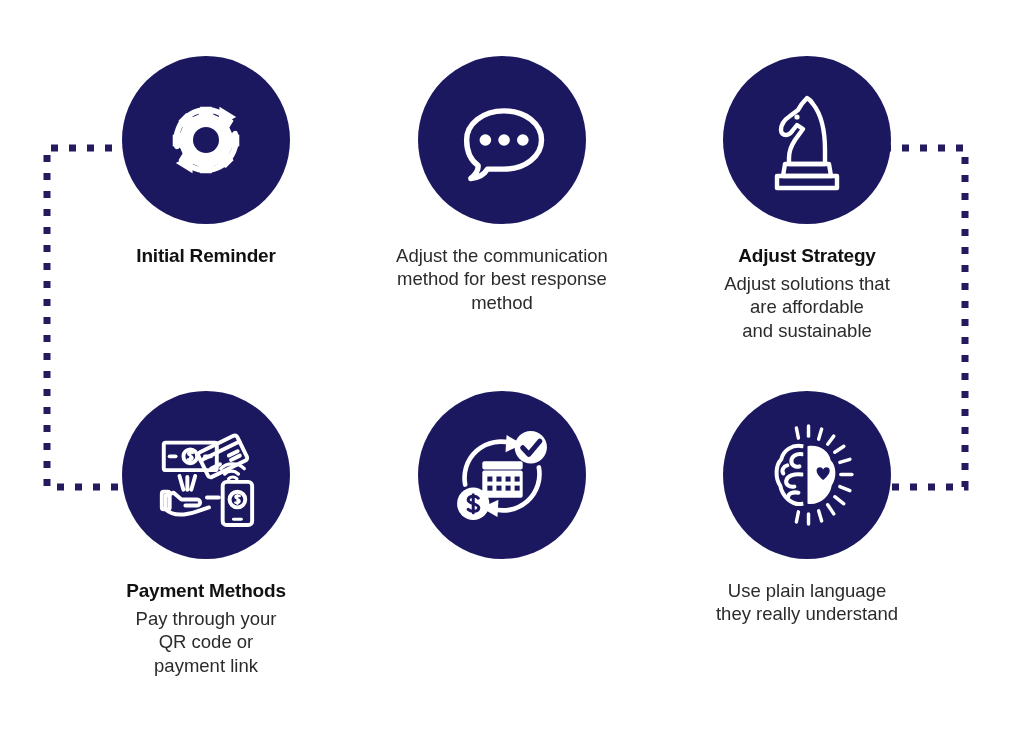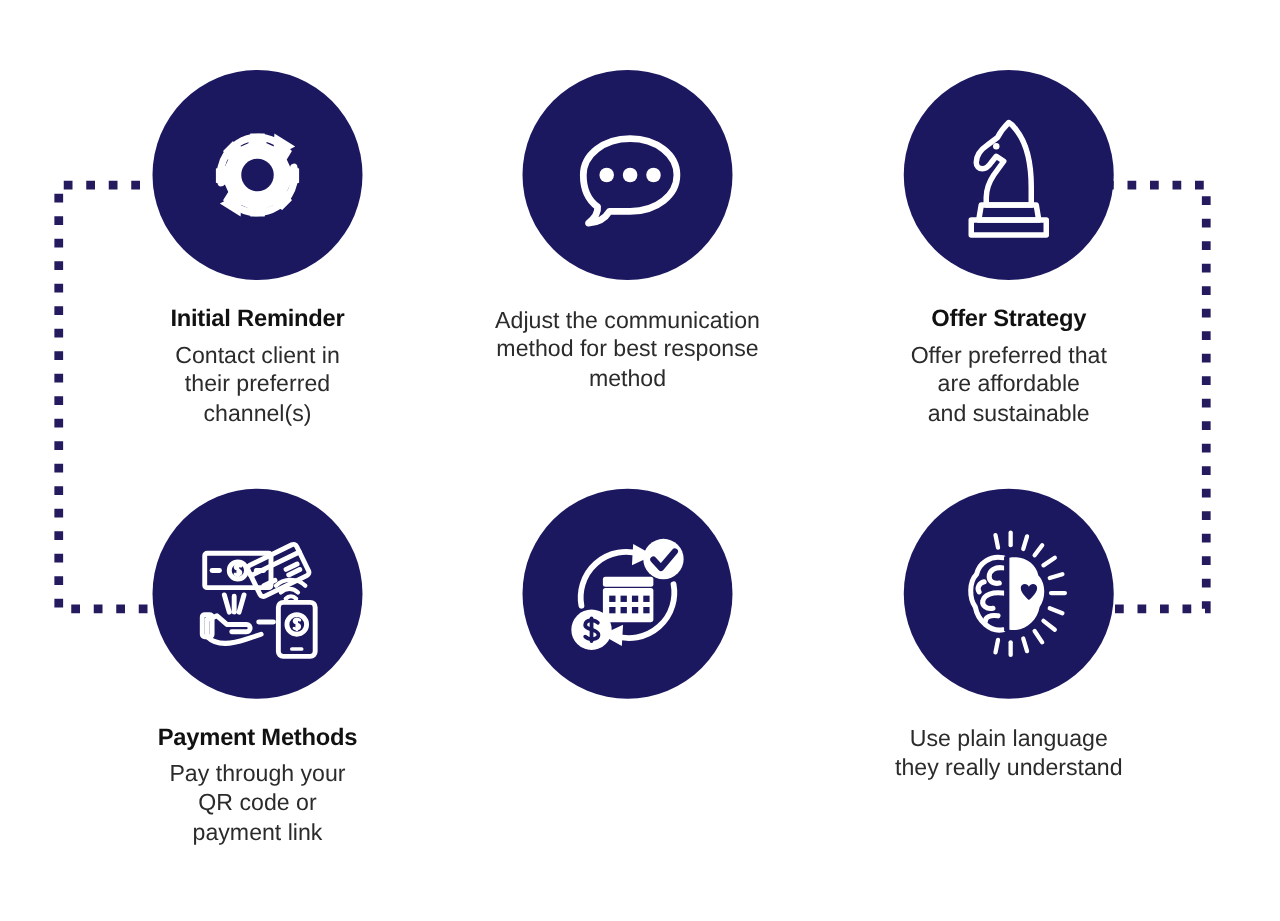--- a/index.html
+++ b/index.html
@@ -111,23 +111,20 @@
                    L 76.5 79.5 L 69 87 L 62.5 83 L 57 85.5 L 55.5 92 L 44.5 92
                    L 43 85.5 L 37.5 83 L 31 87 L 23.5 79.5 L 27.5 73 L 25 67.5
                    L 18 66 L 18 55 L 25 53.5 L 27.5 48 L 23.5 41.5 L 31 34
                    L 37.5 38 L 43 35.5 Z" transform="translate(0,-10) scale(1) "></path>
         </g>
         <circle cx="50" cy="50" r="12.5" fill="#1b1860"></circle>
       </svg>
     </div>
     <div class="caption">
       <p class="step-title">Initial Reminder</p>
-      <p class="step-desc">Contact client in
-their preferred
-channel(s)</p>
     </div>
   </div>
 
   <div class="step step-r1 step-c2">
     <div class="icon-circle">
       <svg width="104" height="104" viewBox="0 0 100 100">
         <path d="M 52 22
                  C 72.5 22 88 34.5 88 50
                  C 88 65.5 72.5 78 52 78
                  L 36 78
@@ -168,22 +165,22 @@
                  C 54 13 52 11 50 10 Z" fill="none" stroke="#ffffff" stroke-width="4.4" stroke-linejoin="round"></path>
 
         <circle cx="40" cy="29" r="2.6" fill="#ffffff"></circle>
 
         <path d="M 28 76 L 72 76 L 74 88 L 26 88 Z" fill="none" stroke="#ffffff" stroke-width="4.4" stroke-linejoin="round"></path>
 
         <rect x="20" y="88" width="60" height="12" fill="none" stroke="#ffffff" stroke-width="4.4" stroke-linejoin="round"></rect>
       </svg>
     </div>
     <div class="caption">
-      <p class="step-title">Offer Strategy</p>
-      <p class="step-desc">Offer preferred that
+      <p class="step-title">Adjust Strategy</p>
+      <p class="step-desc">Adjust solutions that
 are affordable
 and sustainable</p>
     </div>
   </div>
 
   <div class="step step-r2 step-c1">
     <div class="icon-circle">
       <svg width="108" height="108" viewBox="0 0 110 110">
         <g stroke="#ffffff" fill="none" stroke-width="4" stroke-linejoin="round" stroke-linecap="round">
 

